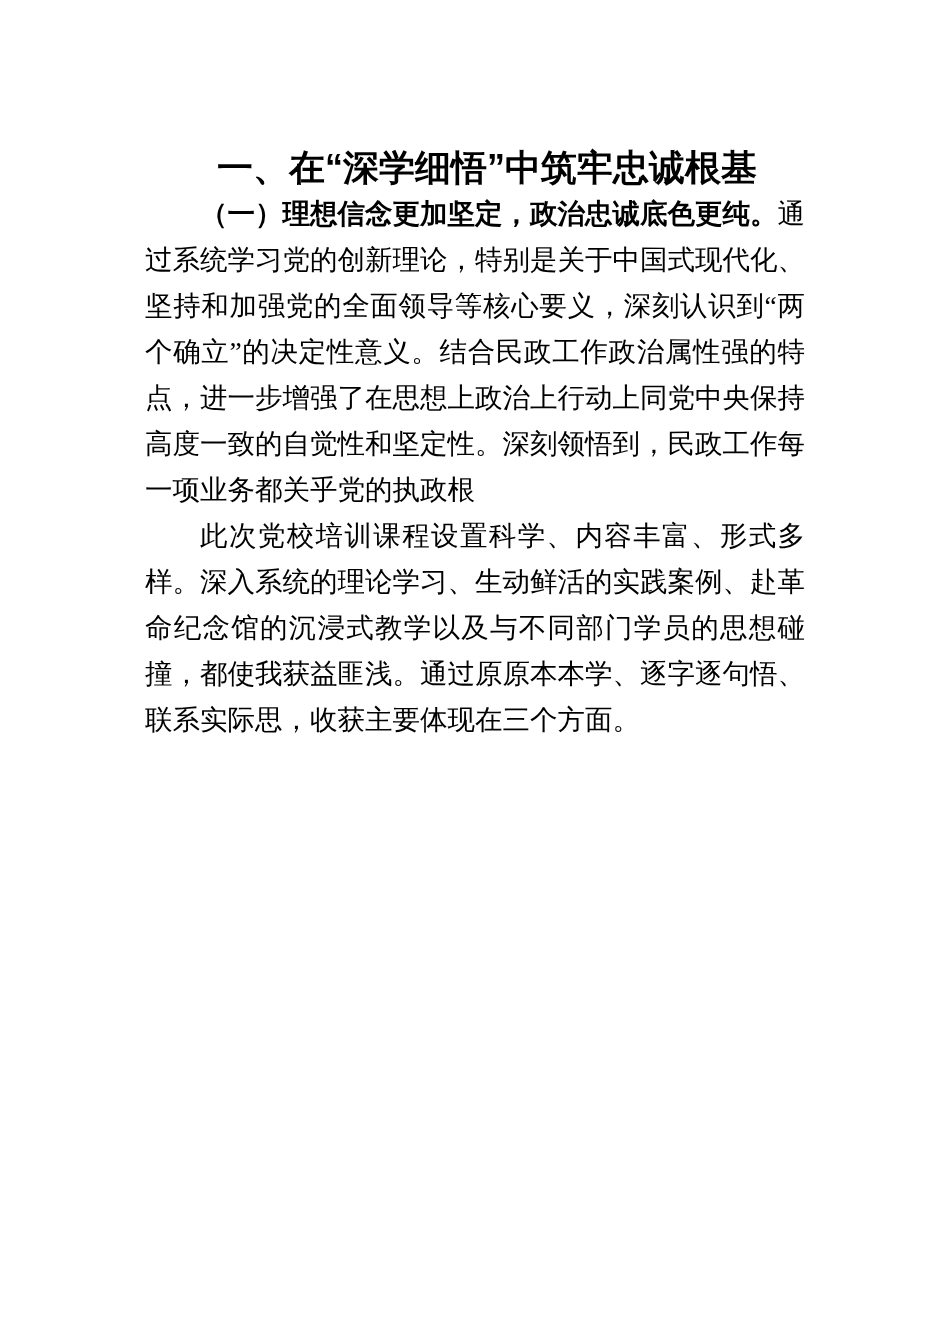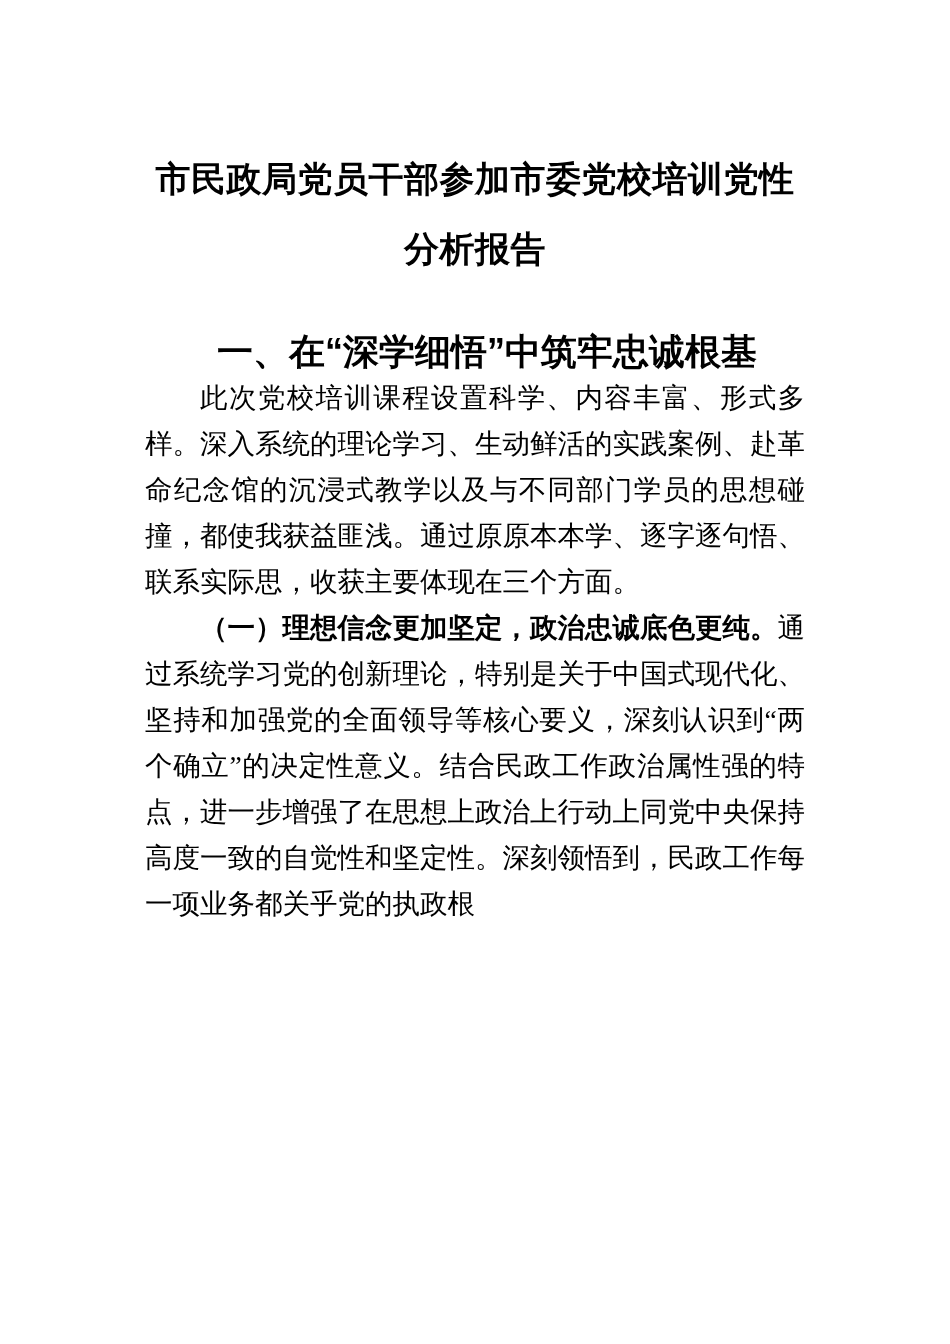--- a/index.html
+++ b/index.html
@@ -37,24 +37,20 @@
     font-weight: 700;
     text-indent: 2em;
     font-family: "Liberation Sans", "DejaVu Sans", sans-serif;
   }
   .lead-bold { font-weight: 700; }
 </style>
 </head>
 <body>
 
 <div class="page">
-  <h1 class="doc-title">
-    <span class="line">市民政局党员干部参加市委党校培训党性</span>
-    <span class="line">分析报告</span>
-  </h1>
 
 
   <h2 class="section-heading">一、在“深学细悟”中筑牢忠诚根基</h2>
 
+  <p class="para"><span class="lead-bold">（一）理想信念更加坚定，政治忠诚底色更纯。</span><span>通过系统学习党的创新理论，特别是关于中国式现代化、坚持和加强党的全面领导等核心要义，深刻认识到“两个确立”的决定性意义。结合民政工作政治属性强的特点，进一步增强了在思想上政治上行动上同党中央保持高度一致的自觉性和坚定性。深刻领悟到，民政工作每一项业务都关乎党的执政根</span></p>
+
   <p class="para">此次党校培训课程设置科学、内容丰富、形式多样。深入系统的理论学习、生动鲜活的实践案例、赴革命纪念馆的沉浸式教学以及与不同部门学员的思想碰撞，都使我获益匪浅。通过原原本本学、逐字逐句悟、联系实际思，收获主要体现在三个方面。</p>
-
-  <p class="para"><span class="lead-bold">（一）理想信念更加坚定，政治忠诚底色更纯。</span><span>通过系统学习党的创新理论，特别是关于中国式现代化、坚持和加强党的全面领导等核心要义，深刻认识到“两个确立”的决定性意义。结合民政工作政治属性强的特点，进一步增强了在思想上政治上行动上同党中央保持高度一致的自觉性和坚定性。深刻领悟到，民政工作每一项业务都关乎党的执政根</span></p>
 </div>
 
 </body></html>

